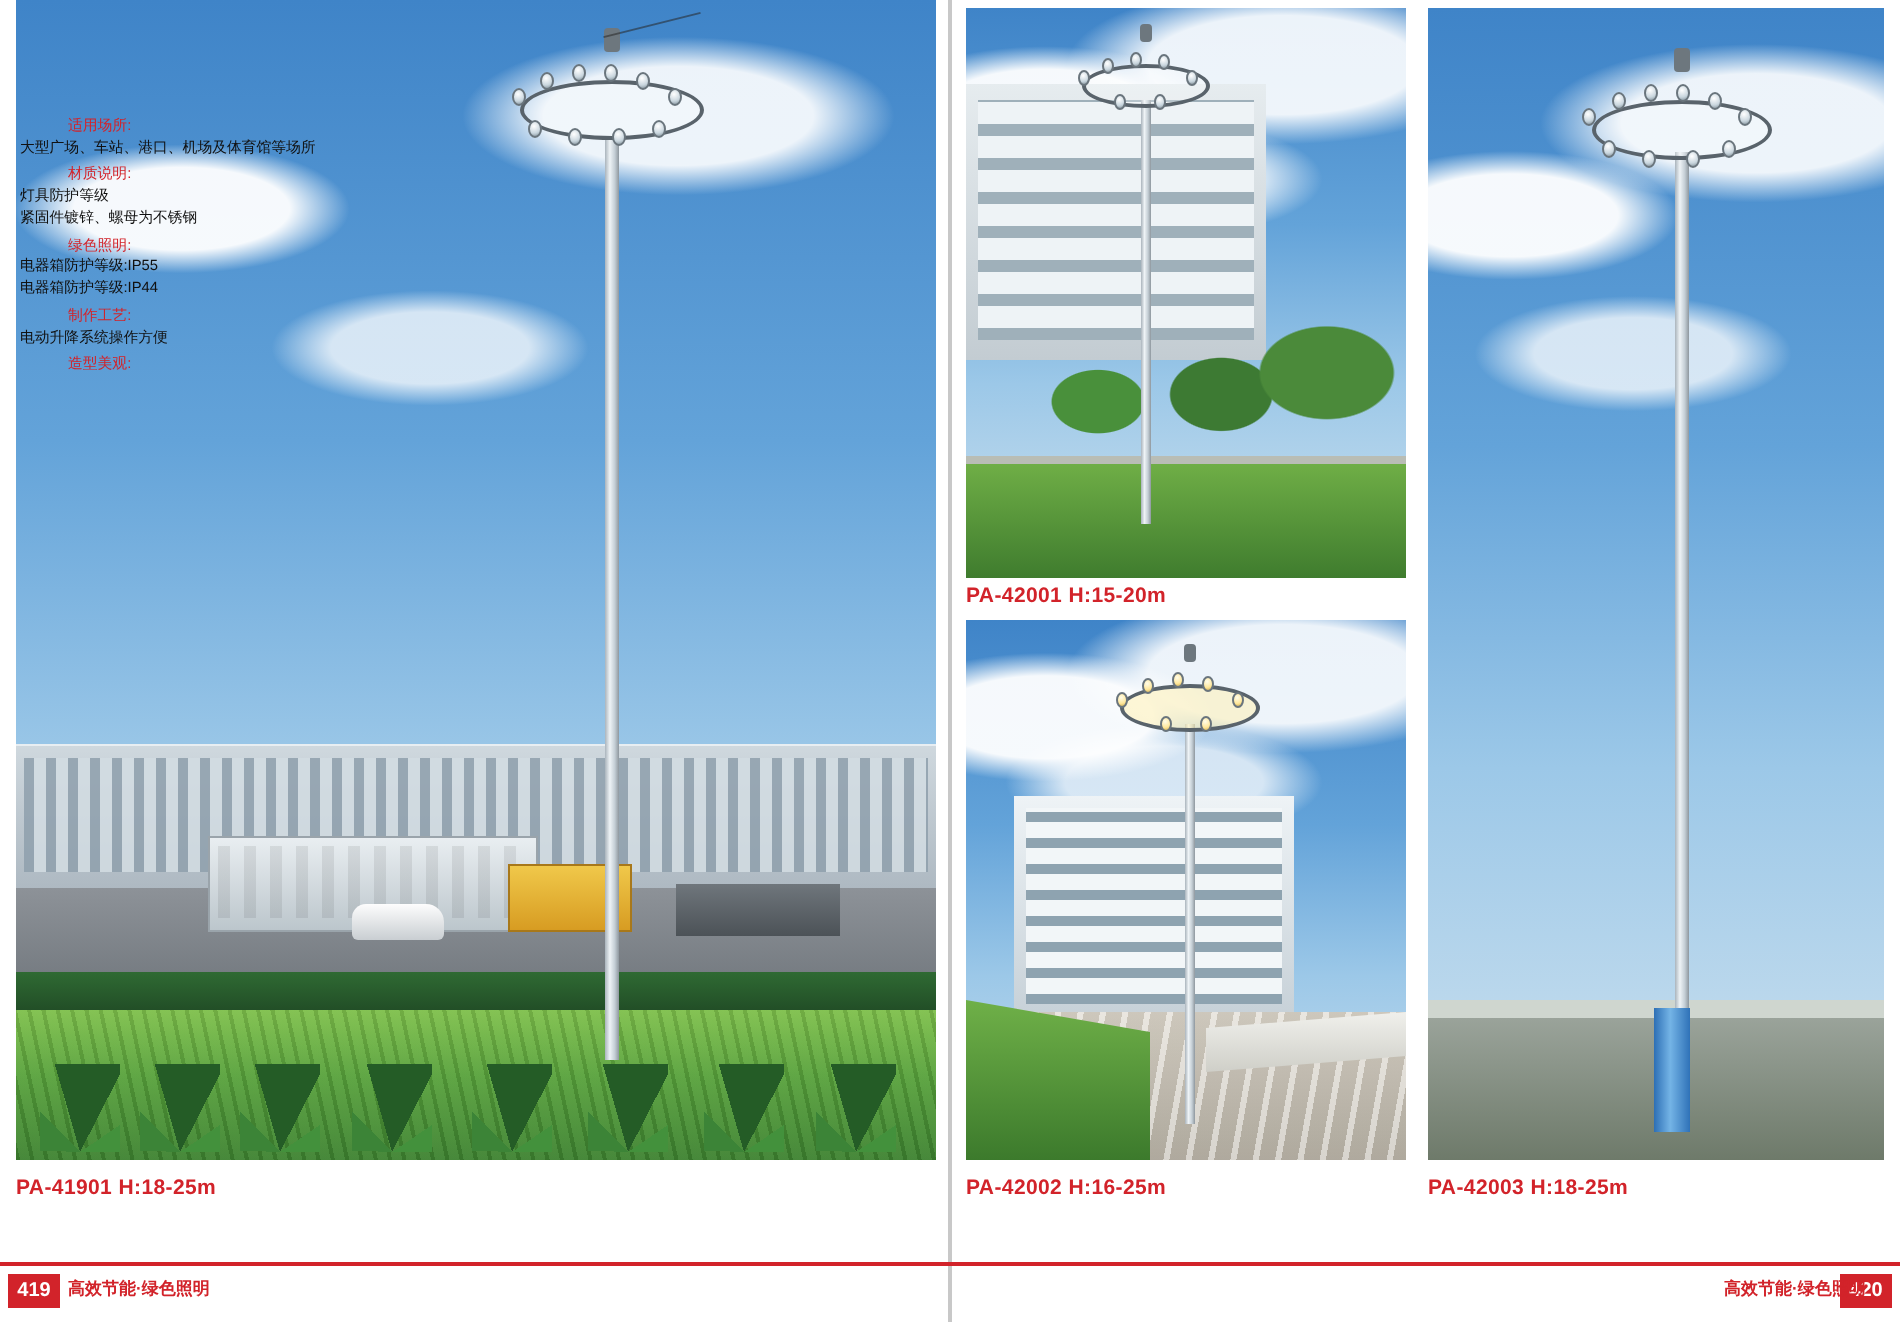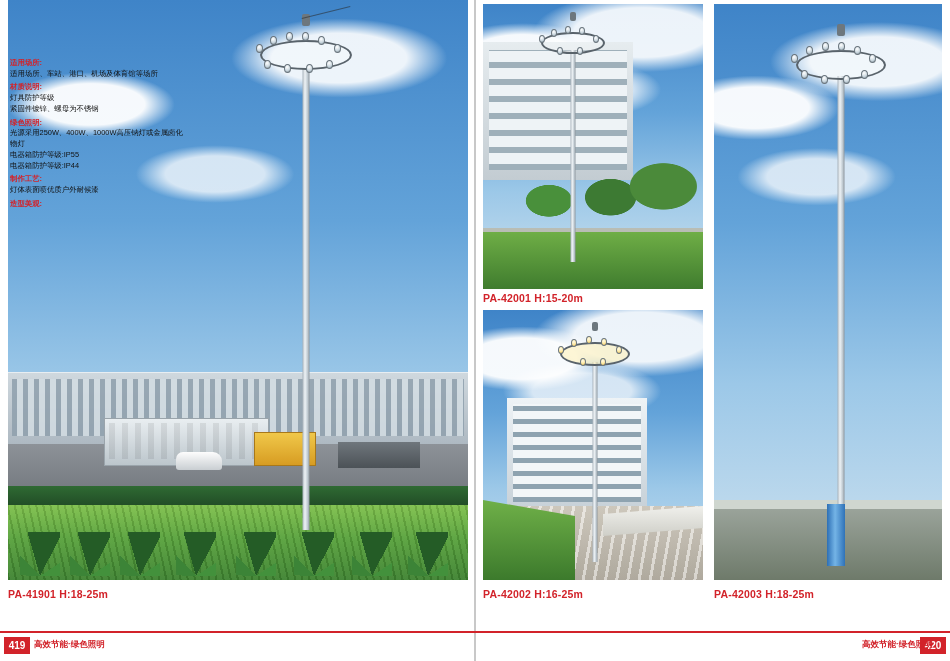--- a/index.html
+++ b/index.html
@@ -16,21 +16,21 @@
   .spread { position:absolute; inset:0; }
   .page-left  { position:absolute; left:0;   top:0; width:475px; height:661px; background:#fff; }
   .page-right { position:absolute; left:475px;top:0; width:475px; height:661px; background:#fff; }
   .gutter { position:absolute; left:474px; top:0; width:2px; height:661px; background:#c8c8c8; }
 
   
   .spec {
     position:absolute; left:10px; top:58px; width:180px;
     font-size:7.4px; line-height:1.45; color:#111;
   }
-  .spec .hd { color:#d2232a; font-weight:bold; margin-top:3px; }
+  .spec .hd { color:#d2232a; font-weight:normal; margin-top:3px;margin-left:24px; }
   .spec .hd:first-child { margin-top:0; }
   .spec p { margin:0; }
 
   
   .photo { position:absolute; overflow:hidden; }
   .sky {
     background:
       radial-gradient(ellipse 120px 46px at 18% 18%, rgba(255,255,255,.95) 0 45%, rgba(255,255,255,0) 70%),
       radial-gradient(ellipse 150px 55px at 72% 10%, rgba(255,255,255,.9) 0 45%, rgba(255,255,255,0) 72%),
       radial-gradient(ellipse 110px 40px at 45% 30%, rgba(255,255,255,.75) 0 45%, rgba(255,255,255,0) 72%),
@@ -254,33 +254,32 @@
         <div class="lamp-dot" style="left:10px; top:28px;"></div>
         <div class="lamp-dot" style="left:30px; top:32px;"></div>
         <div class="lamp-dot" style="left:52px; top:32px;"></div>
         <div class="lamp-dot" style="left:72px; top:28px;"></div>
       </div>
     </div>
   </div>
 
   <div class="spec">
     <p class="hd">适用场所:</p>
-    <p>适用场所、车站、港口、机场及体育馆等场所</p>
+    <p>大型广场、车站、港口、机场及体育馆等场所</p>
 
     <p class="hd">材质说明:</p>
     <p>灯具防护等级</p>
     <p>紧固件镀锌、螺母为不锈钢</p>
 
     <p class="hd">绿色照明:</p>
-    <p>光源采用250W、400W、1000W高压钠灯或金属卤化物灯</p>
     <p>电器箱防护等级:IP55</p>
     <p>电器箱防护等级:IP44</p>
 
     <p class="hd">制作工艺:</p>
-    <p>灯体表面喷优质户外耐候漆</p>
+    <p>电动升降系统操作方便</p>
 
     <p class="hd">造型美观:</p>
   </div>
 
   <div class="caption" style="left:8px; top:588px;">PA-41901 H:18-25m</div>
 
   <div class="photo sky" id="photo-r1">
     <div class="bldgA"></div>
     <div class="trees"></div>
     <div class="kerb"></div>

